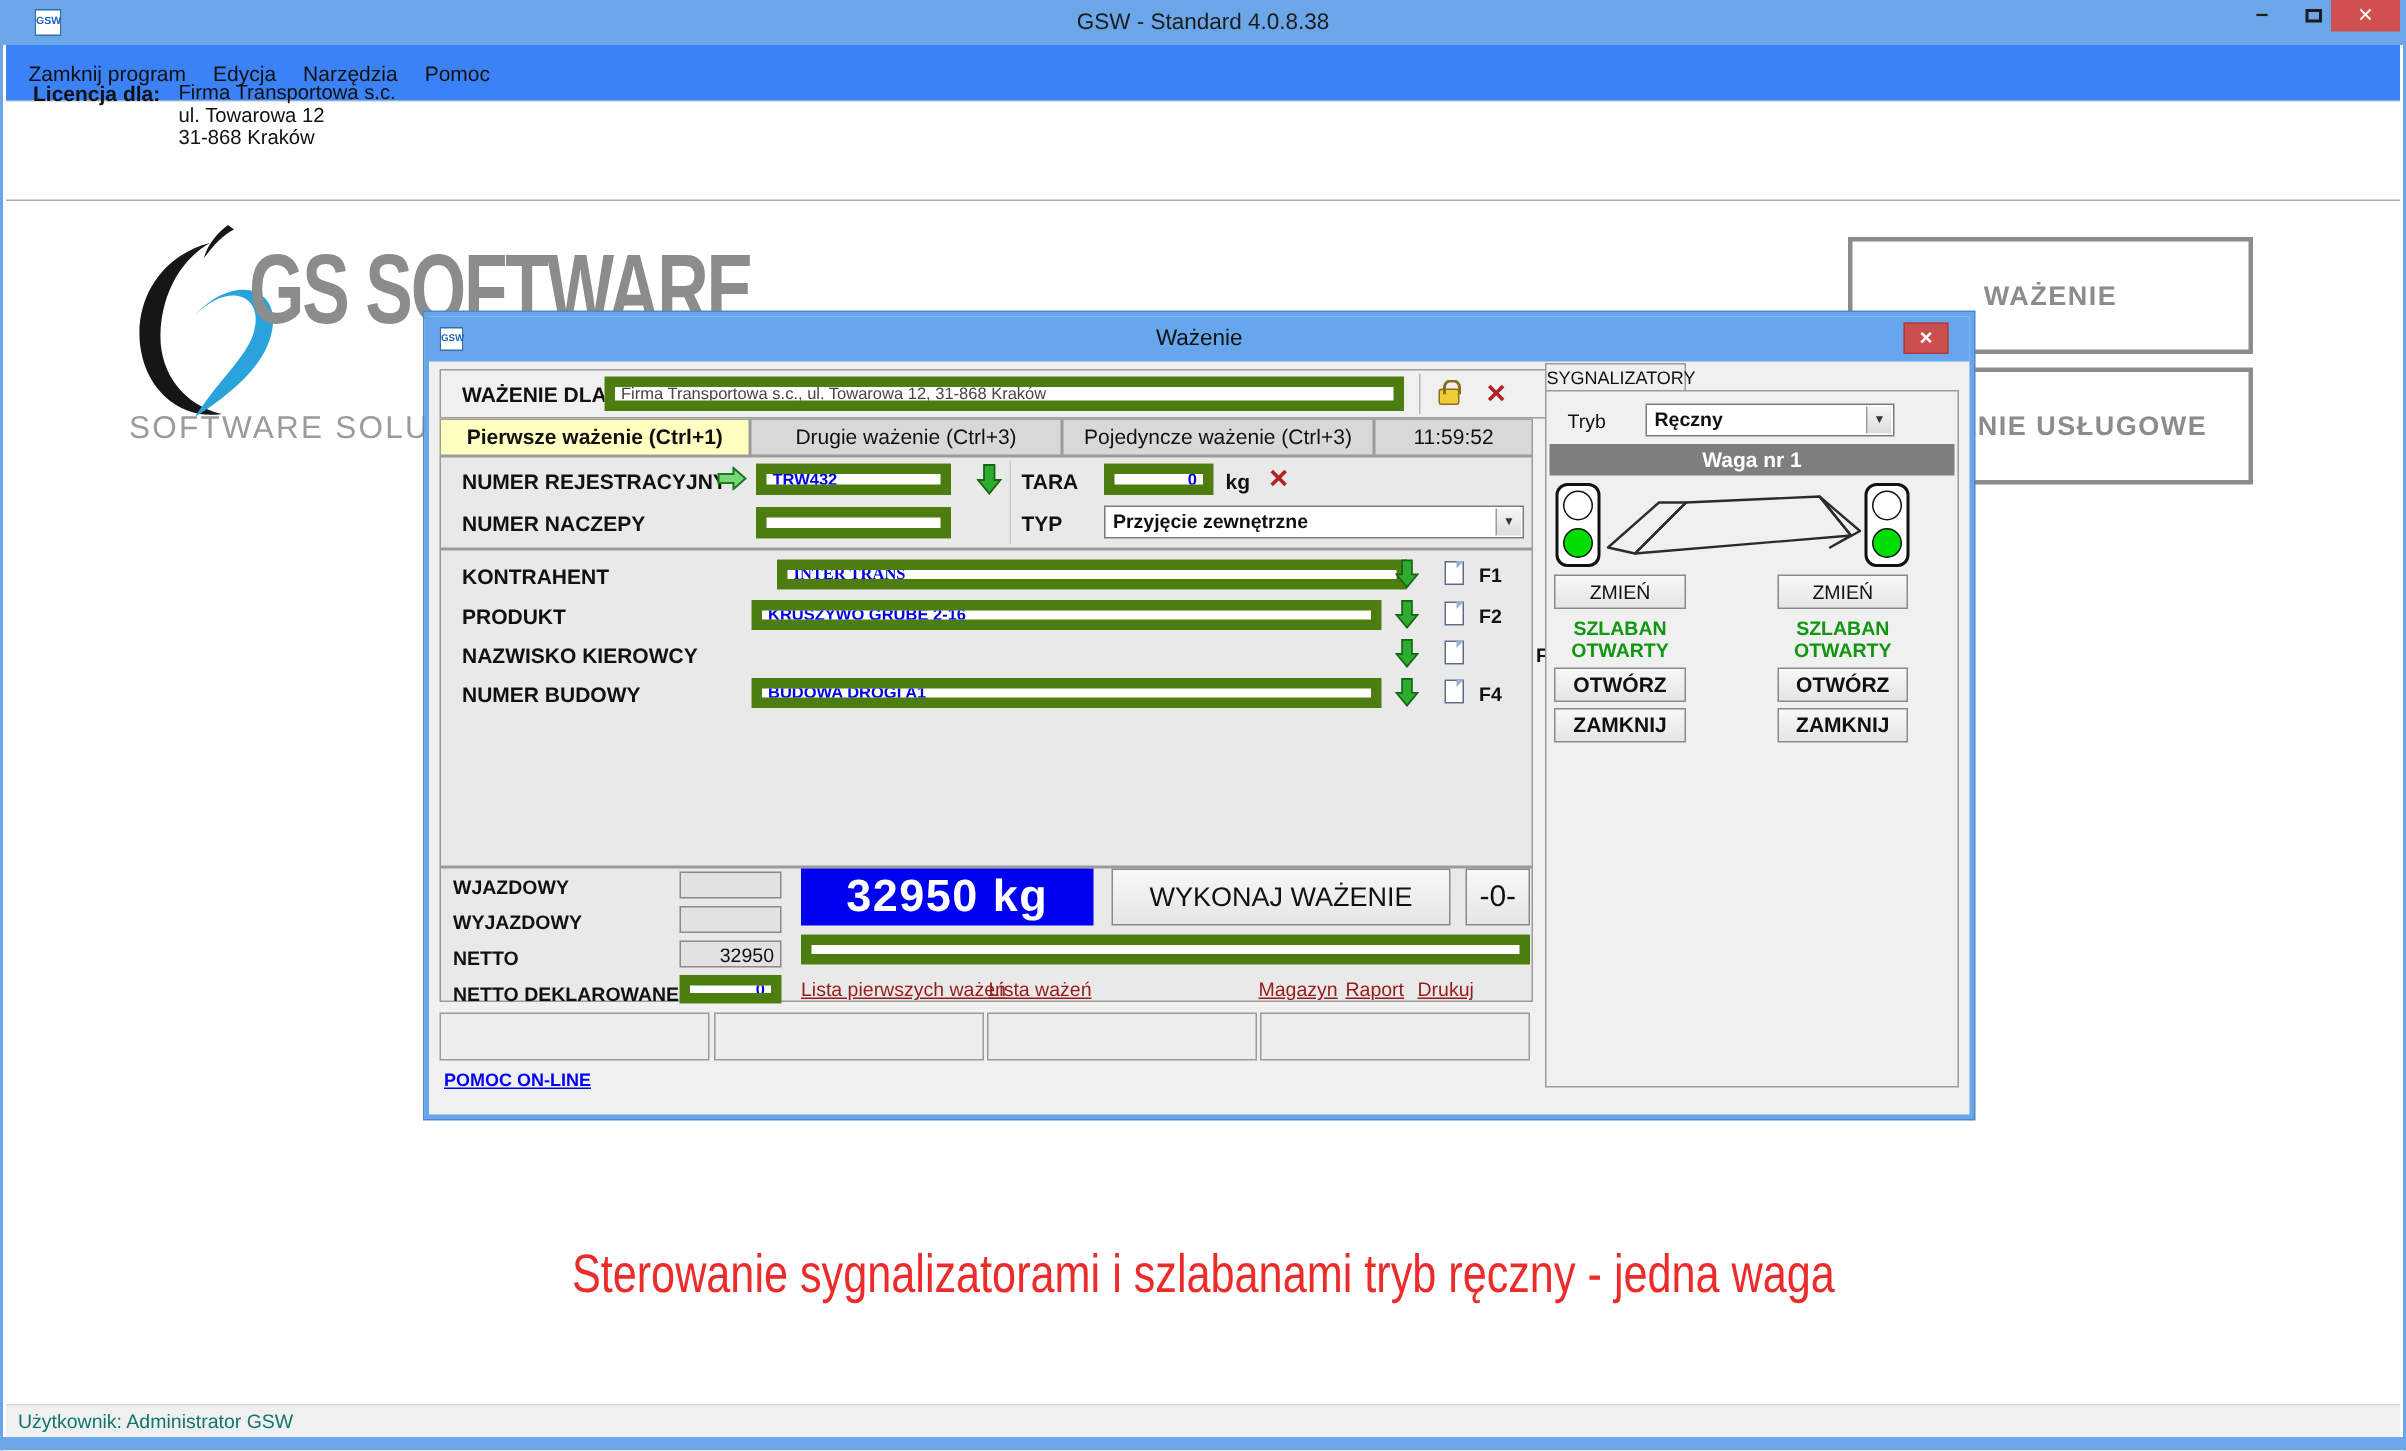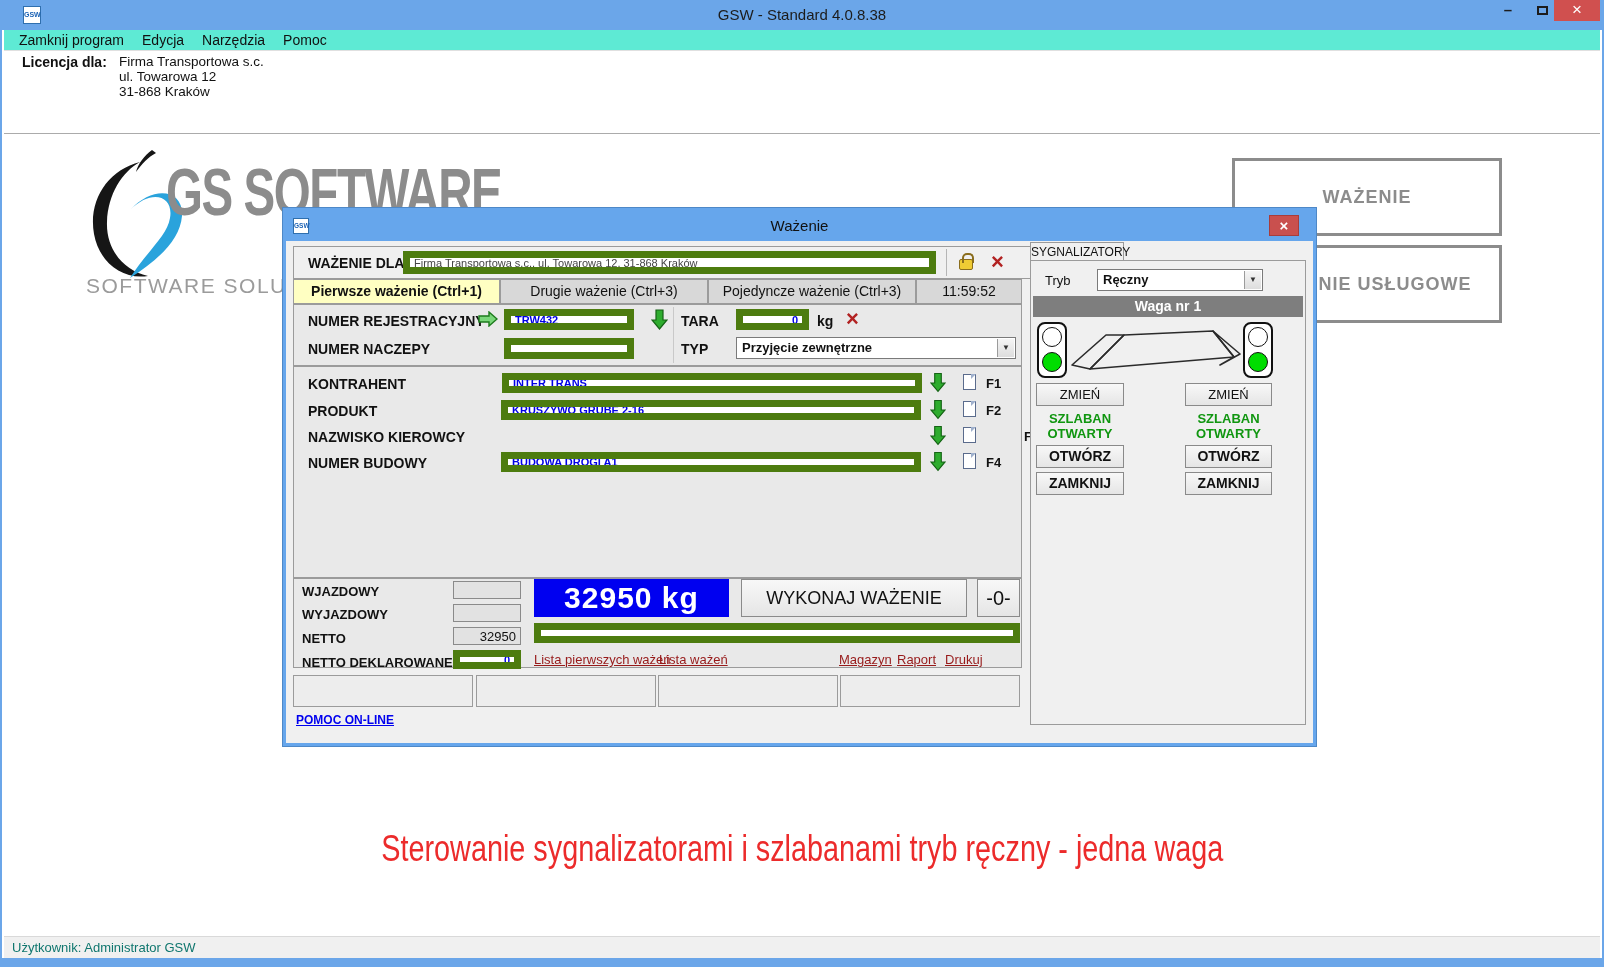--- a/index.html
+++ b/index.html
@@ -12,21 +12,21 @@
   .titlebar { position:absolute; left:0; top:0; right:0; height:30px; background:#6BA6E9; }
   .app-icon { position:absolute; left:21px; top:6px; width:18px; height:18px; background:#fff; border:1px solid #2F6FAE; color:#1B62B5; font-size:7px; font-weight:bold; text-align:center; line-height:16px; }
   .app-title { position:absolute; left:0; right:0; top:6px; text-align:center; font-size:15px; color:#1c1c1c; }
   .win-btn { position:absolute; top:0; height:21px; text-align:center; color:#1c1c1c; font-size:15px; line-height:20px; cursor:default; }
   .btn-min { left:1490px; width:32px; font-weight:bold; }
   .btn-max { left:1524px; width:32px; }
   .max-glyph { display:inline-block; width:11px; height:9px; border:2px solid #1c1c1c; margin-top:6px; }
   .btn-close-main { left:1552px; width:46px; background:#D0504F; color:#fff; font-size:17px; }
 
   
-  .menubar { position:absolute; left:2px; top:30px; right:2px; height:21px; background:#5eead4; border-bottom:1px solid #E0E0E0; display:flex; align-items:center; padding-left:6px; }
+  .menubar { position:absolute; left:2px; top:30px; right:2px; height:38px; background:#3b82f6; border-bottom:1px solid #E0E0E0; display:flex; align-items:center; padding-left:6px; }
   .menu-item { font-size:14px; color:#111; padding:0 9px; }
 
   
   .license-label { position:absolute; left:20px; top:54px; font-size:14px; font-weight:bold; color:#111; }
   .license-lines { position:absolute; left:117px; top:54px; font-size:13.5px; color:#111; line-height:15px; }
   .content-divider { position:absolute; left:2px; right:2px; top:133px; border-top:1px solid #ABABAB; }
 
   
   .logo-wrap { position:absolute; left:76px; top:148px; width:420px; height:160px; z-index:1; }
   .logo-text { position:absolute; left:88px; top:6px; font-size:66px; font-weight:bold; color:#8C8C8C; letter-spacing:-2px; transform:scaleX(0.72); transform-origin:left top; white-space:nowrap; }
@@ -205,21 +205,21 @@
       <input class="tfield blueval" style="left: 210px; top: 33px; width: 130px; height: 21px;" value="">
       <span class="lbl" style="left:387px; top:36px;">TYP</span>
       <div class="dropdown" style="left:442px; top:32px; width:280px; height:22px;">
         <span>Przyjęcie zewnętrzne</span>
         <span class="dd-arrow">▼</span>
       </div>
     </div>
 
     <div class="panel gray secB">
       <span class="lbl" style="left:14px; top:9px;">KONTRAHENT</span>
-      <input class="tfield blueval" style="left: 208px; top: 6px; width: 420px; height: 20px;" value="INTER TRANS">
+      <input class="tfield blueval" style="left: 224px; top: 6px; width: 420px; height: 20px; font-family: Liberation Serif, serif;" value="INTER TRANS">
       <svg class="arr" style="left:636px; top:5px;" width="16" height="21" viewBox="0 0 17 21">
           <path d="M5,1 h7 v10 h4 l-7.5,9 -7.5,-9 h4 z" fill="#2EAC2E" stroke="#156315" stroke-width="1.2"></path>
         </svg>
       <span class="doc-icon" style="left:669px; top:7px;"></span>
       <span class="fkey" style="left:692px; top:9px;">F1</span>
 
       <span class="lbl" style="left:14px; top:36px;">PRODUKT</span>
       <input class="tfield blueval" style="left: 207px; top: 33px; width: 420px; height: 20px;" value="KRUSZYWO GRUBE 2-16">
       <svg class="arr" style="left:636px; top:32px;" width="16" height="21" viewBox="0 0 17 21">
           <path d="M5,1 h7 v10 h4 l-7.5,9 -7.5,-9 h4 z" fill="#2EAC2E" stroke="#156315" stroke-width="1.2"></path>

